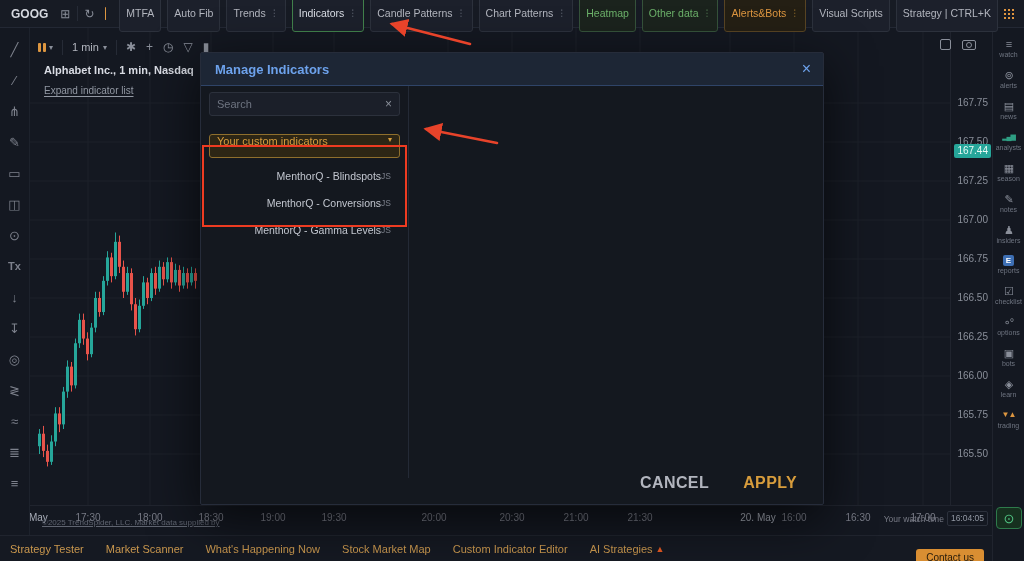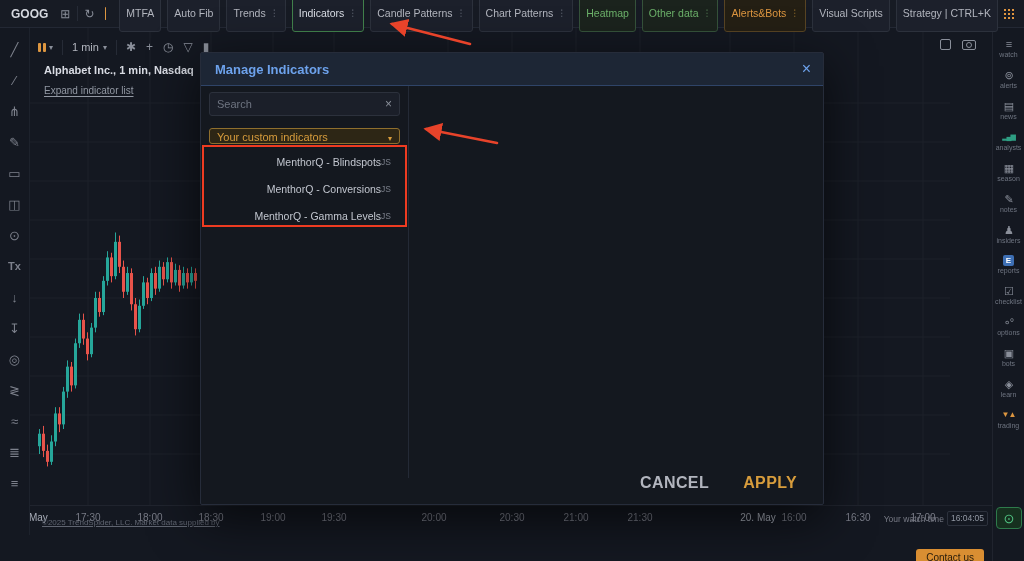--- a/index.html
+++ b/index.html
@@ -82,21 +82,21 @@
 .modal-header{height:33px;background:#1d2635;display:flex;align-items:center;justify-content:space-between;padding:0 12px 0 14px;border-bottom:1px solid #2f4468}
 .modal-title{font-size:13px;font-weight:bold;color:#6da2ec}
 .modal-close{color:#6da2ec;font-size:16px;cursor:pointer;line-height:1}
 .modal-body{position:relative;height:418px}
 .v-divider{position:absolute;left:207px;top:0;width:1px;height:392px;background:#242a36}
 .panel-left{position:absolute;left:0;top:0;width:207px;padding:6px 8px 0 8px}
 .search-box{display:flex;align-items:center;background:#1b1f29;border:1px solid #2c313c;border-radius:3px;height:24px;padding:0 7px;gap:4px}
 .search-box input{flex:1;min-width:0;background:transparent;border:none;outline:none;color:#c2c6cf;font-size:11px;font-family:inherit}
 .search-box input::placeholder{color:#6e7480}
 .search-clear{color:#8a8f9a;font-size:12px;cursor:pointer;line-height:1}
-.dropdown{margin-top:12px;height:16px;background:#2d2615;border:1px solid #8f6f2d;border-radius:3px;display:flex;align-items:flex-end;justify-content:space-between;padding:0 7px;cursor:pointer}
+.dropdown{margin-top:18px;height:24px;background:#2d2615;border:1px solid #8f6f2d;border-radius:3px;display:flex;align-items:flex-start;justify-content:space-between;padding:0 7px;cursor:pointer}
 .dropdown-value{font-size:11px;color:#d79c3c}
 .dropdown .caret{color:#d79c3c}
 .indicator-list{margin-top:4px}
 .indicator-row{height:27px;display:flex;align-items:center;justify-content:flex-end;padding:0 9px 0 6px;cursor:pointer;font-size:10.5px;color:#c2c6cf}
 .js-badge{font-size:8.5px;color:#7a7f8a}
 .modal-footer{position:absolute;right:26px;bottom:12px;display:flex;gap:34px;font-size:16px;font-weight:bold;letter-spacing:.4px}
 .btn-cancel{color:#b2b5be;cursor:pointer}
 .btn-apply{color:#d79c3c;cursor:pointer}
 .annotation-box{position:absolute;left:1px;top:59px;width:205px;height:82px;border:2px solid #ee3b21;pointer-events:none;z-index:5}
 
@@ -310,20 +310,33 @@
         <line x1="161.5" x2="161.5" y1="238.80000000000177" y2="257.51999999999805" stroke="#26a69a" stroke-width="1"></line>
         <rect x="160" y="245.04000000000053" width="3" height="9.360000000000355" fill="#26a69a"></rect>
         <line x1="165.5" x2="165.5" y1="240.36000000000035" y2="260.63999999999965" stroke="#e8534a" stroke-width="1"></line>
         <rect x="164" y="245.04000000000053" width="3" height="7.79999999999734" fill="#e8534a"></rect>
       </svg>
   </div>
   <div class="chart-title">Alphabet Inc., 1 min, Nasdaq</div>
   <div class="expand-link">Expand indicator list</div>
   <div class="copyright">©2025 TrendSpider, LLC. Market data supplied by</div>
 
+  <div class="price-axis">
+      <span class="price-label" style="top: 69px;">167.75</span>
+      <span class="price-label" style="top: 108px;">167.50</span>
+      <span class="price-label" style="top: 147px;">167.25</span>
+      <span class="price-label" style="top: 186px;">167.00</span>
+      <span class="price-label" style="top: 225px;">166.75</span>
+      <span class="price-label" style="top: 264px;">166.50</span>
+      <span class="price-label" style="top: 303px;">166.25</span>
+      <span class="price-label" style="top: 342px;">166.00</span>
+      <span class="price-label" style="top: 381px;">165.75</span>
+      <span class="price-label" style="top: 420px;">165.50</span>
+      <div class="price-badge" style="top: 116.36px;">167.44</div>
+    </div>
 
   <div class="time-axis">
     <span class="local-time">
       <span>Your watch time</span>
       <span class="lt-value">16:04:05</span>
     </span>
   <span class="time-label major" style="left: 0px;">19. May</span>
       <span class="time-label" style="left: 58px;">17:30</span>
       <span class="time-label" style="left: 120px;">18:00</span>
       <span class="time-label" style="left: 181px;">18:30</span>
@@ -392,20 +405,28 @@
         <div class="rs-item">
           <div class="rs-icon trading">▼▲</div>
           <div class="rs-label">trading</div>
         </div>
       </div>
     <span class="eye-btn">
         <span>⊙</span>
       </span>
   </aside>
 
+  <footer class="bottom-bar">
+      <div class="bottom-link">Strategy Tester</div>
+      <div class="bottom-link">Market Scanner</div>
+      <div class="bottom-link">What's Happening Now</div>
+      <div class="bottom-link">Stock Market Map</div>
+      <div class="bottom-link">Custom Indicator Editor</div>
+      <div class="bottom-link">AI Strategies<span class="flame">▲</span></div>
+    </footer>
   <div class="contact-btn">Contact us</div>
 
   <div class="modal">
     <div class="modal-header">
       <span class="modal-title">Manage Indicators</span>
       <span class="modal-close">×</span>
     </div>
     <div class="modal-body">
       <div class="panel-left">
         <div class="search-box">

